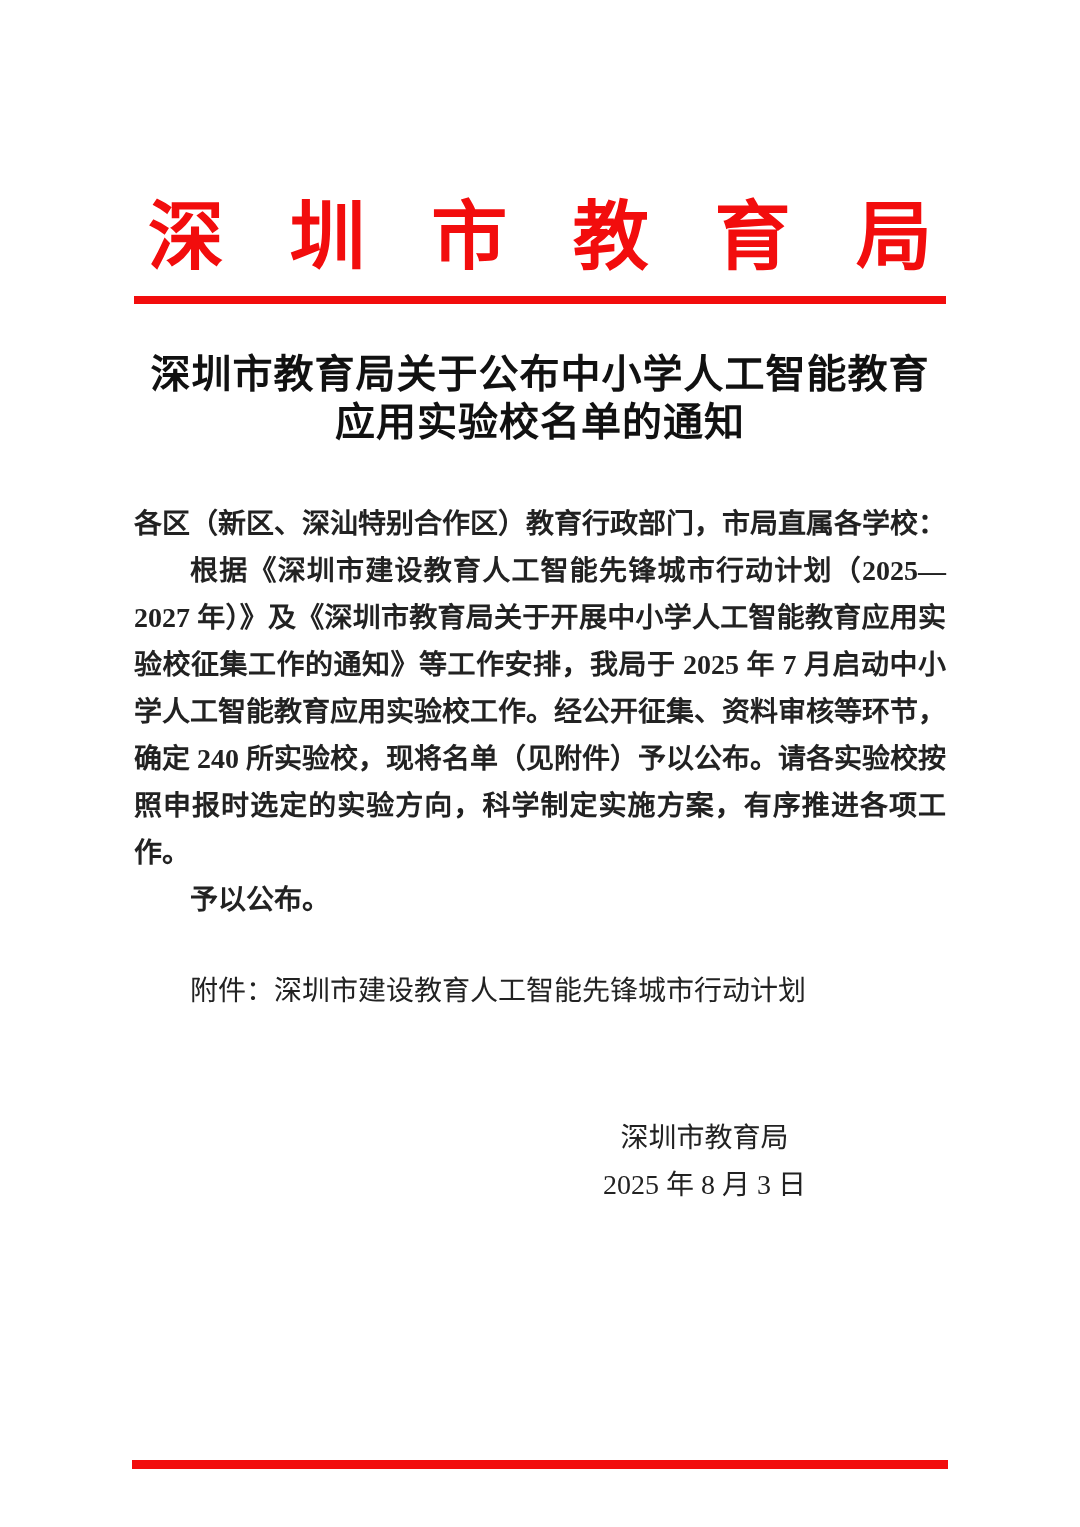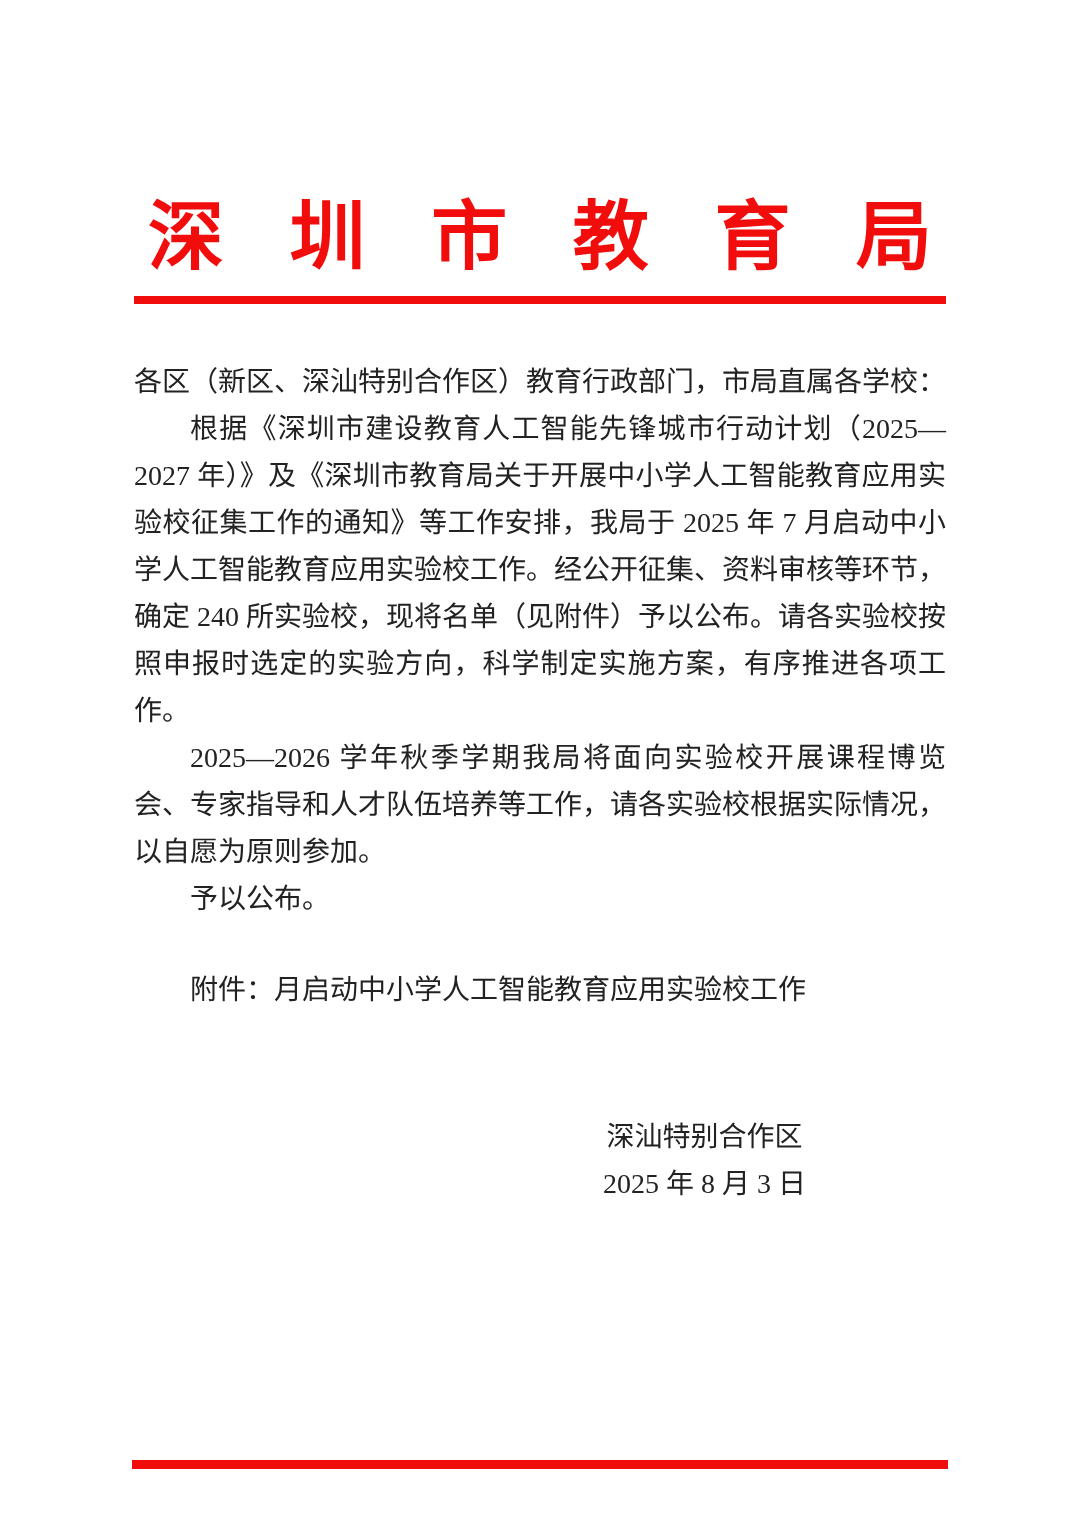--- a/index.html
+++ b/index.html
@@ -63,20 +63,21 @@
   
   .doc-body{
     margin-top:54px;
     font-size:28px;
     line-height:47px;
     text-align:justify;
     color:var(--ink);
   }
   .doc-body p{
     text-indent:2em;
+    font-weight:bold;
   }
   .doc-body p.no-indent{
     text-indent:0;
   }
   .attachment-line{
     margin-top:44px;
     font-size:28px;
     line-height:47px;
     text-indent:2em;
   }
@@ -103,33 +104,36 @@
         <span>深</span>
         <span>圳</span>
         <span>市</span>
         <span>教</span>
         <span>育</span>
         <span>局</span>
       </div>
 
     <div class="rule-top"></div>
 
+    <h1 class="doc-title">
+      <span style="display:block">深圳市教育局关于公布中小学人工智能教育</span>
+      <span style="display:block">应用实验校名单的通知</span>
+    </h1>
 
     <div class="doc-body">
       <p class="no-indent">各区（新区、深汕特别合作区）教育行政部门，市局直属各学校：</p>
       <p>根据《深圳市建设教育人工智能先锋城市行动计划（2025—2027 年）》及《深圳市教育局关于开展中小学人工智能教育应用实验校征集工作的通知》等工作安排，我局于 2025 年 7 月启动中小学人工智能教育应用实验校工作。经公开征集、资料审核等环节，确定 240 所实验校，现将名单（见附件）予以公布。请各实验校按照申报时选定的实验方向，科学制定实施方案，有序推进各项工作。</p>
-      <p>2025—2026 学年秋季学期我局将面向实验校开展课程博览会、专家指导和人才队伍培养等工作，请各实验校根据实际情况，以自愿为原则参加。</p>
       <p>予以公布。</p>
     </div>
 
-    <div class="attachment-line">附件：月启动中小学人工智能教育应用实验校工作</div>
+    <div class="attachment-line">附件：深圳市建设教育人工智能先锋城市行动计划</div>
 
     <div class="signature-wrap">
       <div class="signature-inner">
-        <div>深汕特别合作区</div>
+        <div>深圳市教育局</div>
         <div>2025 年 8 月 3 日</div>
       </div>
     </div>
 
   </div>
 
   <div class="rule-bottom"></div>
 </div>
 
 </body></html>

